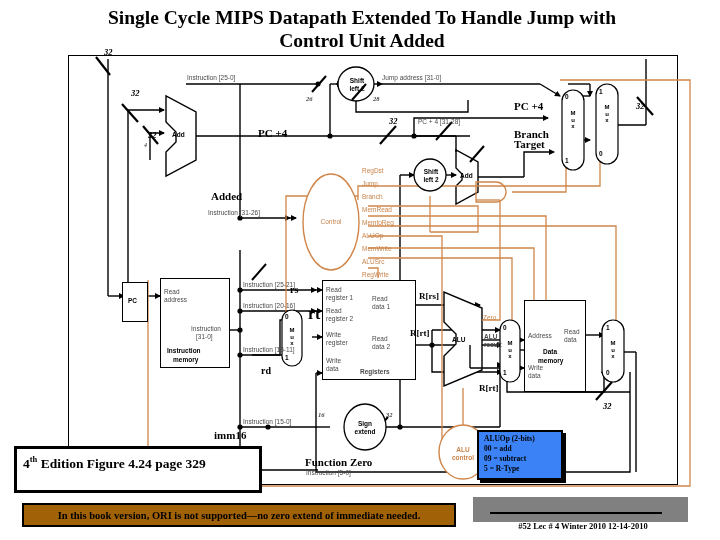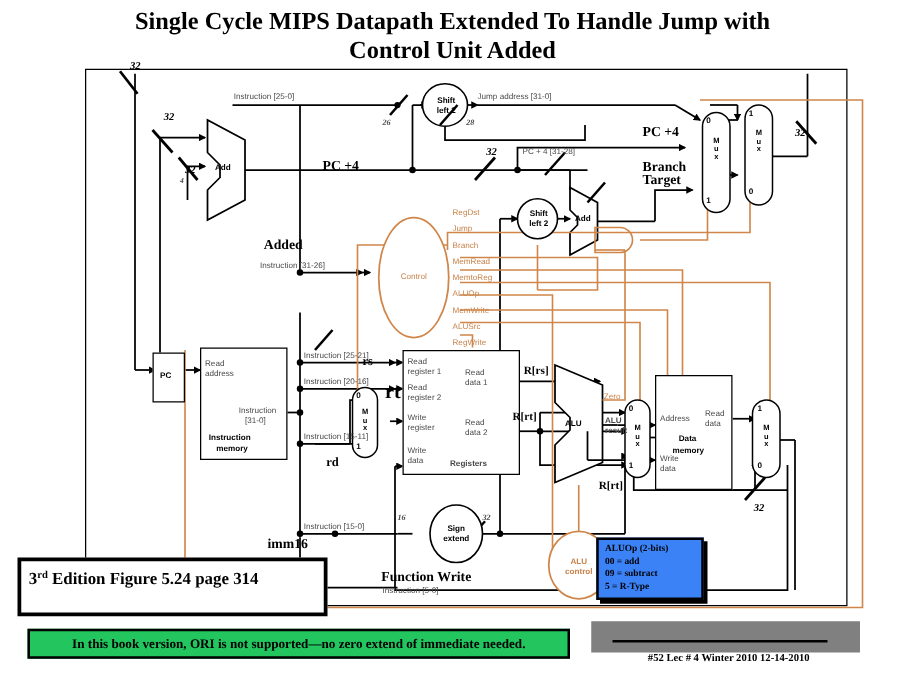--- a/index.html
+++ b/index.html
@@ -32,21 +32,21 @@
   .ctr{text-align:center;}
 
   
   #refbox{left:14px;top:446px;width:248px;height:47px;border:3px solid #000;
           background:#fff;box-sizing:border-box;padding:2px 4px 0 6px;}
   #refbox div{font-family:"Liberation Serif", serif;font-weight:bold;font-size:13.5px;
               line-height:17px;color:#000;white-space:nowrap;}
   #refbox sup{font-size:8.5px;}
 
   #notebox{left:22px;top:503px;width:434px;height:24px;border:2.5px solid #000;
-           background:#22c55e;box-sizing:border-box;display:flex;align-items:center;
+           background:#a16207;box-sizing:border-box;display:flex;align-items:center;
            justify-content:center;}
   #notebox span{font-family:"Liberation Serif", serif;font-weight:bold;font-size:10.5px;
                 color:#000;white-space:nowrap;}
 
   #footshadow{left:473px;top:497px;width:215px;height:25px;background:#808080;}
   #footbox{left:468px;top:492px;width:215px;height:25px;border:2px solid #000;
            background:#fff;box-sizing:border-box;display:flex;align-items:center;
            justify-content:center;}
   #footbox span{font-family:"Liberation Serif", serif;font-weight:bold;font-size:18px;
                 color:#000;letter-spacing:.3px;}
@@ -412,21 +412,21 @@
 
   <div class="big abs" style="left:211px;top:190px;">Added</div>
   <div class="big abs" style="left:258px;top:127px;">PC +4</div>
   <div class="big abs" style="left:514px;top:100px;">PC +4</div>
   <div class="big abs" style="left:514px;top:128px;">Branch</div>
   <div class="big abs" style="left:514px;top:138px;">Target</div>
   <div class="big abs" style="left:290px;top:284px;font-size:10px;">rs</div>
   <div class="big abs" style="left:308px;top:305px;font-size:16px;">rt</div>
   <div class="big abs" style="left:261px;top:365px;font-size:10px;">rd</div>
   <div class="big abs" style="left:214px;top:429px;">imm16</div>
-  <div class="big abs" style="left:305px;top:456px;">Function Write</div>
+  <div class="big abs" style="left:305px;top:456px;">Function Zero</div>
   <div class="big abs" style="left:419px;top:291px;font-size:9px;">R[rs]</div>
   <div class="big abs" style="left:410px;top:328px;font-size:9px;">R[rt]</div>
   <div class="big abs" style="left:479px;top:383px;font-size:9px;">R[rt]</div>
 
   <div class="num abs" style="left:104px;top:47px;">32</div>
   <div class="num abs" style="left:131px;top:88px;">32</div>
   <div class="num abs" style="left:148px;top:130px;">32</div>
   <div class="num abs" style="left:144px;top:142px;font-size:6px;color:#4a4a4a;">4</div>
   <div class="num abs" style="left:306px;top:95px;font-size:6.5px;color:#4a4a4a;">26</div>
   <div class="num abs" style="left:373px;top:95px;font-size:6.5px;color:#4a4a4a;">28</div>
@@ -438,21 +438,21 @@
 
   <div id="aluopshadow" class="abs"></div>
   <div id="aluop" class="abs">
     <div class="h">ALUOp (2-bits)</div>
     <div class="r">00 = add</div>
     <div class="r">09 = subtract</div>
     <div class="r">5 = R-Type</div>
   </div>
 
   <div id="refbox" class="abs">
-    <div><span>3</span><sup>rd</sup><span> Edition Figure 5.24 page 314</span></div>
+    <div><span>4</span><sup>th</sup><span> Edition Figure 4.24 page 329</span></div>
   </div>
 
   <div id="notebox" class="abs">
     <span>In this book version, ORI is not supported—no zero extend of immediate needed.</span>
   </div>
 
   <div id="footshadow" class="abs"></div>
   <div id="footline" class="abs"></div>
   <div id="footmeta" class="abs">#52   Lec # 4   Winter 2010   12-14-2010</div>
 

